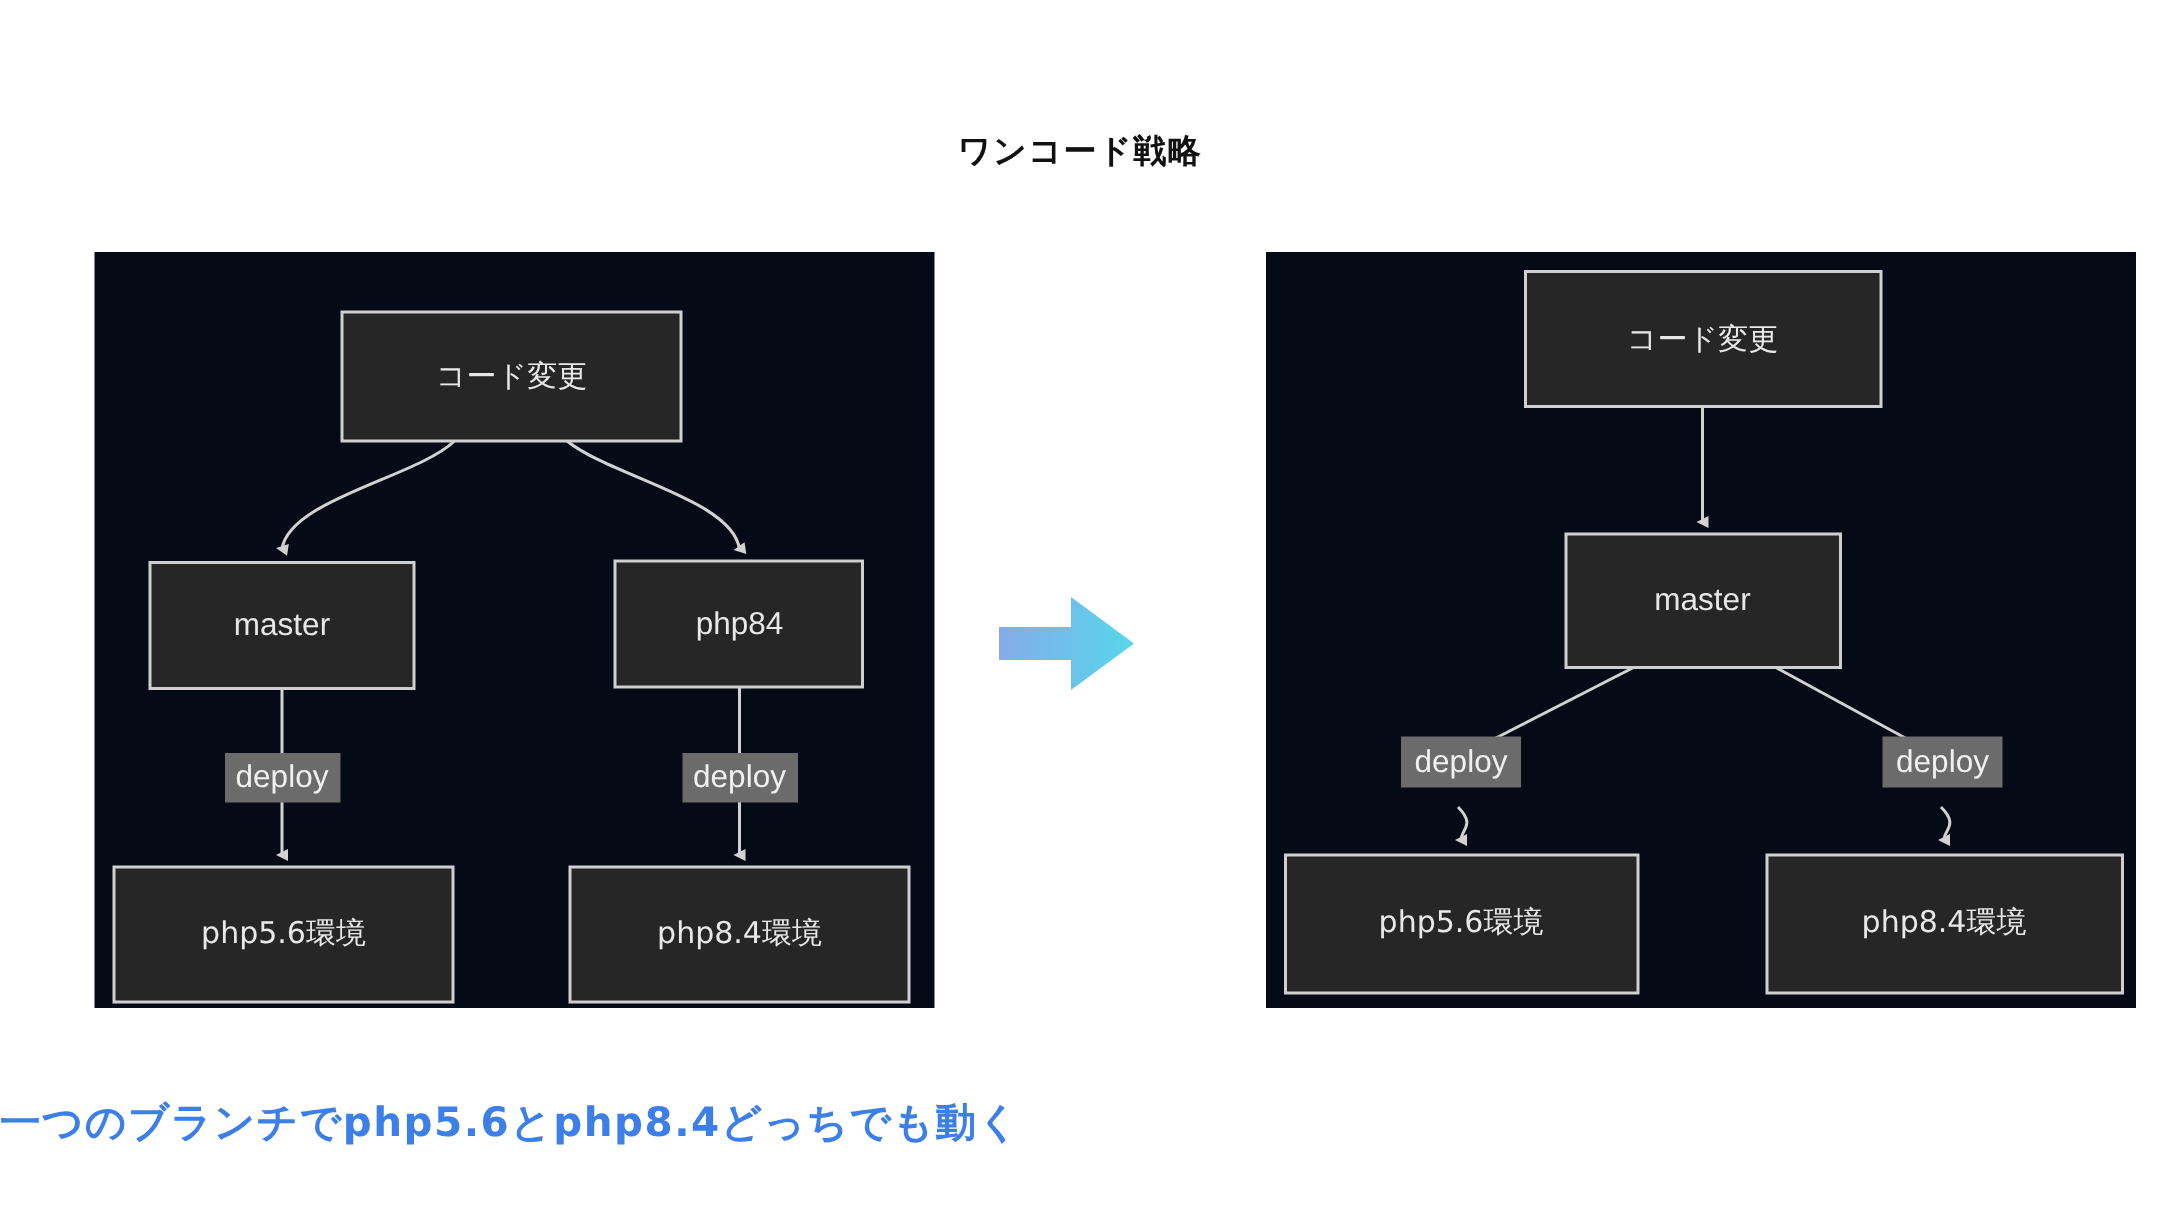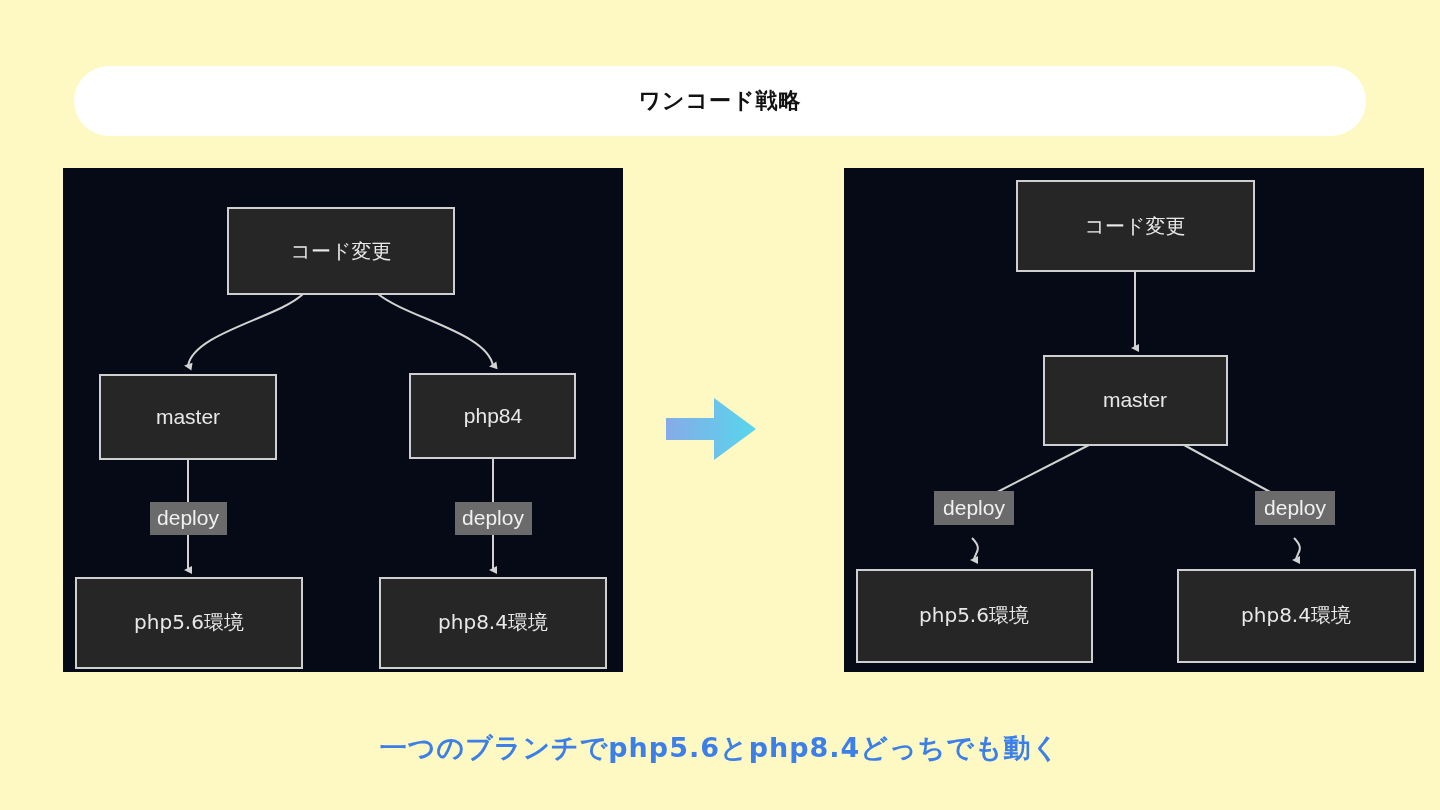--- a/index.html
+++ b/index.html
@@ -2,21 +2,21 @@
 <html><head>
 <meta charset="utf-8">
 <style>
   * { box-sizing: border-box; margin: 0; padding: 0; }
   html, body {
     width: 1440px; height: 810px;
     background: #1f1f1f;
     font-family: "Liberation Sans", "DejaVu Sans", sans-serif;
     overflow: hidden;
   }
-  .slide { position: relative; width: 1440px; height: 810px; background: #fef9c3; padding-left: 12px; }
+  .slide { position: relative; width: 1440px; height: 810px; background: #ffffff; padding-left: 12px; }
 
   
   .title-banner {
     position: absolute;
     left: 74px; top: 66px;
     width: 1292px; height: 70px;
     background: #ffffff;
     border-radius: 35px;
     display: flex; align-items: center; justify-content: center;
   }
@@ -44,21 +44,21 @@
     position: absolute;
     left: 664px; top: 392px;
     width: 96px; height: 74px;
   }
 
   
   .caption {
     position: absolute;
     left: 0; top: 730px;
     width: 1440px;
-    text-align: center;
+    text-align: left;
     color: #3c7fe8;
     font-size: 27px;
     font-weight: bold;
     letter-spacing: 1px;
     font-family: "DejaVu Sans", "Liberation Sans", sans-serif;
   }
 
   
   .node-rect {
     fill: #262626;

